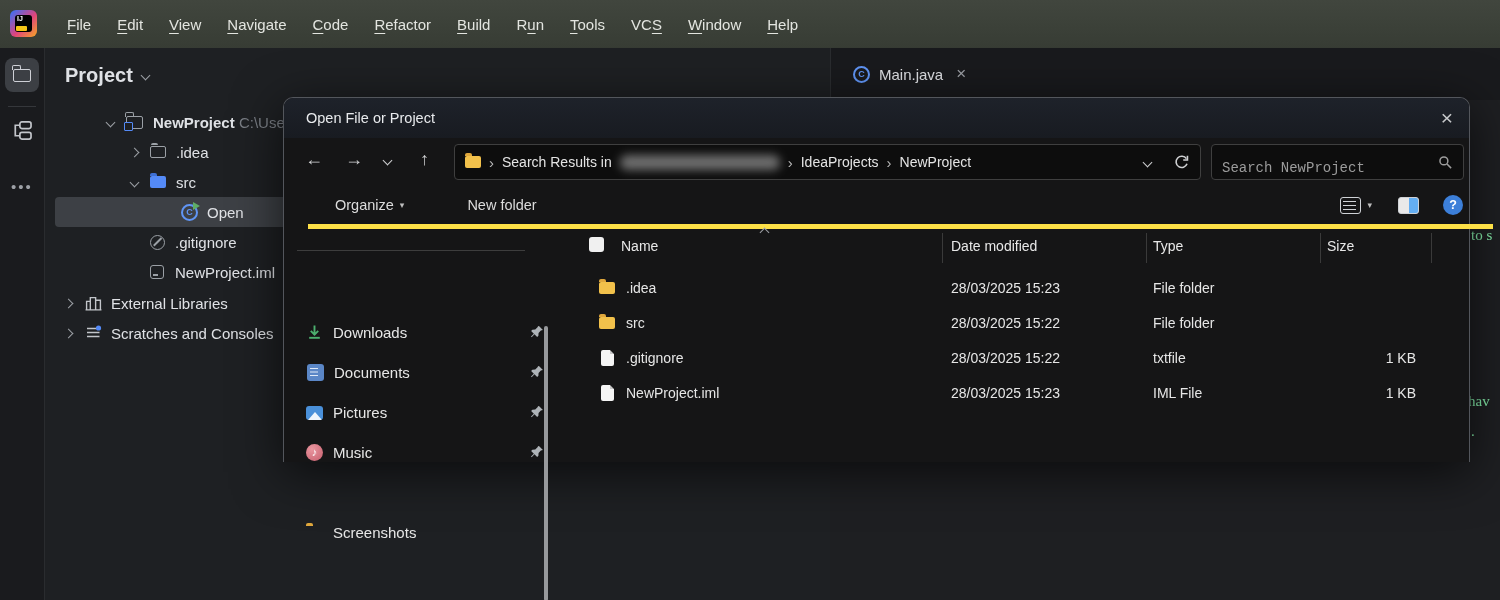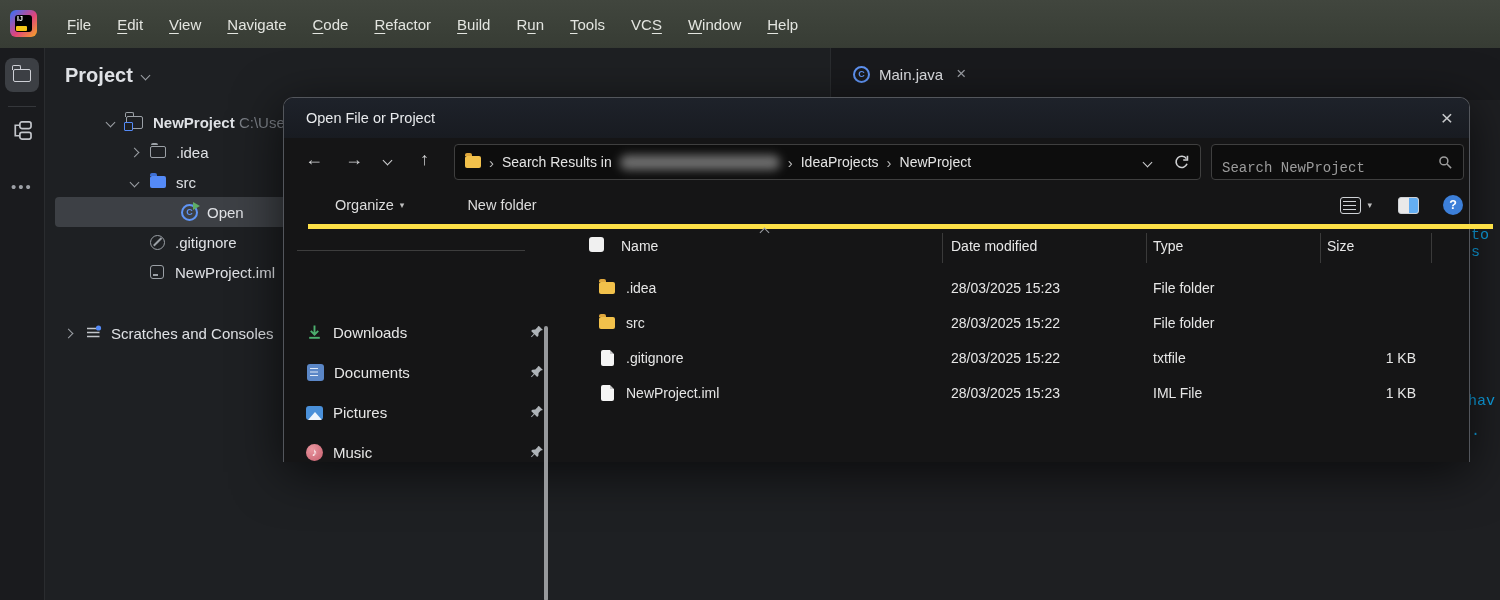--- a/index.html
+++ b/index.html
@@ -58,21 +58,21 @@
   .icon-ignored::after { content:""; position:absolute; left:1px; top:5.5px; width:11px; height:1.6px; background:#9ba0a6; transform:rotate(-45deg); }
   .icon-iml { position:relative; width:14px; height:14px; border:1.6px solid #9ba0a6; border-radius:3px; }
   .icon-iml::after { content:""; position:absolute; left:2px; bottom:2px; width:5px; height:1.6px; background:#9ba0a6; }
 
   
   .tabbar { left:830px; top:48px; width:670px; height:52px; background:#191a1d; border-left:1px solid #2a2c2f; }
   .tab { position:absolute; left:12px; top:0; height:52px; display:flex; align-items:center; gap:9px; color:#dfe1e5; font-size:15px; padding:0 10px; }
   .tab-underline { position:absolute; left:0; bottom:0; width:160px; height:2px; background:#63666c; }
   .tab-close { color:#9da0a6; font-size:17px; margin-left:4px; }
   .editor-sliver { left:830px; top:100px; width:670px; height:500px; background:#1e1f22; }
-  .frag { position:absolute; color:#0ea5e9; font-family:Liberation Mono, monospace; font-size:15px; }
+  .frag { position:absolute; color:#86efac; font-family:Liberation Serif, serif; font-size:15px; }
 
   
   .dialog { left:283px; top:97px; width:1187px; height:365px; background:#151516;
     border:1px solid #53565c; border-bottom:none; border-radius:10px 10px 0 0;
     box-shadow:0 10px 50px rgba(0,0,0,.65); }
   .dlg-title { position:absolute; left:0; top:0; width:100%; height:40px;
     background:linear-gradient(180deg,#1e222a 0%,#181b21 100%); border-radius:9px 9px 0 0;
     display:flex; align-items:center; padding:0 22px; color:#e8eaed; font-size:14.5px; }
   .dlg-close { position:absolute; right:16px; top:7px; color:#c8cacc; font-size:21px; line-height:26px; }
 
@@ -204,20 +204,27 @@
       <span>Open</span>
     </div>
     <div class="tree-row" style="left:105px; top:179px;">
       <span class="icon-ignored" style="margin-right:10px;"></span>
       <span>.gitignore</span>
     </div>
     <div class="tree-row" style="left:105px; top:209px;">
       <span class="icon-iml" style="margin-right:11px;"></span>
       <span>NewProject.iml</span>
     </div>
+    <div class="tree-row" style="left:20px; top:240px;">
+      <span class="chev right" style="margin-right:13px;"></span>
+      <svg width="17" height="15" viewBox="0 0 16 14" style="margin-right:9px;">
+        <path d="M1.5 13 V5 H5 V13 M5 13 V1.5 H10 V13 M10 13 V4 H14.5 V13 M0.5 13 H15.5" fill="none" stroke="#c2c5ca" stroke-width="1.3"></path>
+      </svg>
+      <span>External Libraries</span>
+    </div>
     <div class="tree-row" style="left:20px; top:270px;">
       <span class="chev right" style="margin-right:13px;"></span>
       <svg width="17" height="16" viewBox="0 0 16 16" style="margin-right:9px;">
         <path d="M1.5 3.5 H11 M1.5 7.5 H14 M1.5 11.5 H14" stroke="#c2c5ca" stroke-width="1.6"></path>
         <circle cx="13" cy="3" r="2.6" fill="#548af7"></circle>
       </svg>
       <span>Scratches and Consoles</span>
     </div>
   </div>
 
@@ -325,20 +332,24 @@
           <path d="M10.2 1.2 L14.8 5.8 L12.4 6.4 L9.8 9 L9.6 12.3 L8.2 13.7 L5.1 10.6 L1.9 13.9 L1.2 13.2 L4.4 9.9 L1.3 6.8 L2.7 5.4 L6 5.2 L8.6 2.6 L9.2 1.4 Z" fill="#aeb3b8"></path>
         </svg>
     </div>
     <div class="side-item" style="top:334px;">
       <span class="si si-music">♪</span>
       <span>Music</span>
       <svg class="pin" width="14" height="14" viewBox="0 0 16 16">
           <path d="M10.2 1.2 L14.8 5.8 L12.4 6.4 L9.8 9 L9.6 12.3 L8.2 13.7 L5.1 10.6 L1.9 13.9 L1.2 13.2 L4.4 9.9 L1.3 6.8 L2.7 5.4 L6 5.2 L8.6 2.6 L9.2 1.4 Z" fill="#aeb3b8"></path>
         </svg>
     </div>
+    <div class="side-item" style="top:414px;">
+      <span class="si"><span class="icon-folder"></span></span>
+      <span>Screenshots</span>
+    </div>
 
     <div class="scrollbar-v"></div>
 
     <div class="hdr-checkbox"></div>
     <span class="chev up sort-caret"></span>
     <span class="col-head" style="left:337px;">Name</span>
     <div class="col-sep" style="left:658px;"></div>
     <span class="col-head" style="left:667px;">Date modified</span>
     <div class="col-sep" style="left:862px;"></div>
     <span class="col-head" style="left:869px;">Type</span>

